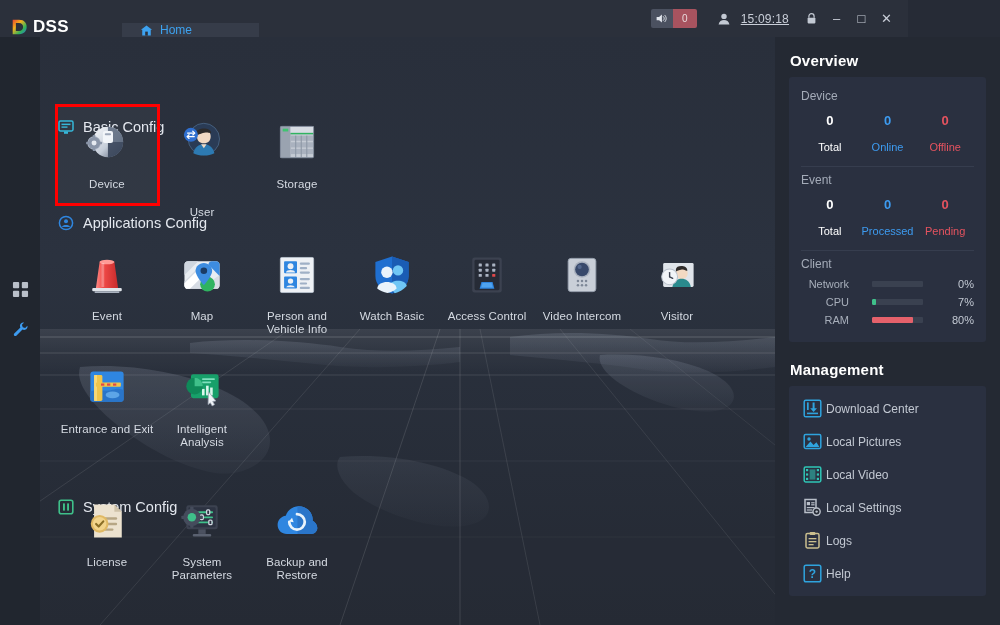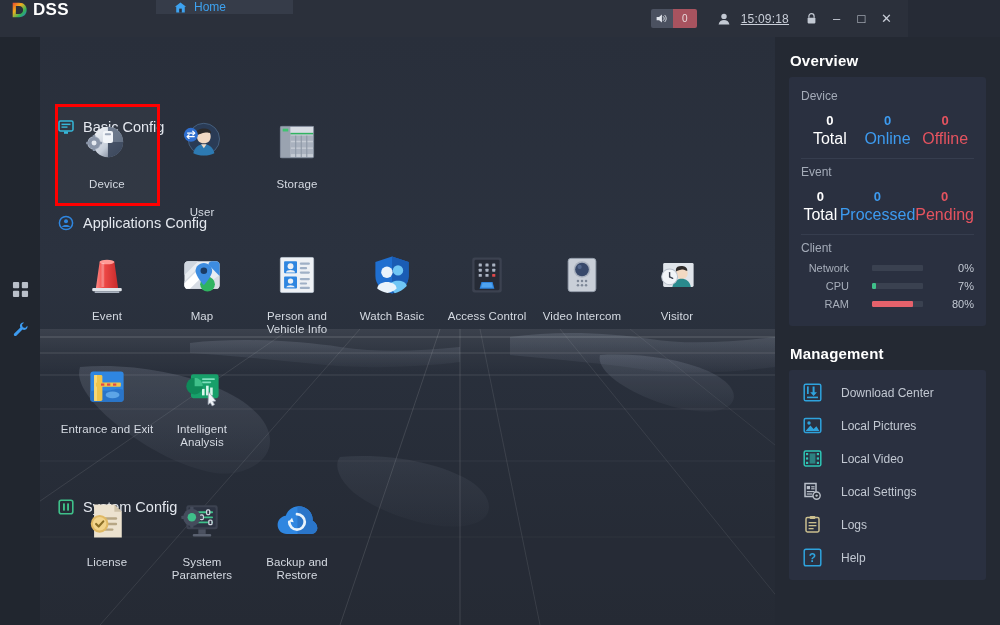--- a/index.html
+++ b/index.html
@@ -9,23 +9,22 @@
     background:#262b36;
     color:#c8cdd6;
     font-size:12px;
     -webkit-font-smoothing:antialiased;
   }
 
   
   .titlebar {
     position:absolute; left:0; top:0; width:908px; height:37px;
     background:#2b303b;
-    display:flex; align-items:flex-start;
+    display:flex; align-items:flex-end;
     z-index:40;
-    gap:34px;
   }
   .brand {
     width:90px; display:flex; align-items:center; gap:5px;
     padding-left:10px;
   }
   .brand-mark { width:18px; height:18px; position:relative; }
   .brand-text {
     font-size:17px; font-weight:bold; color:#ffffff; letter-spacing:.3px;
   }
   .tabstrip { display:flex; align-items:stretch;margin-left:32px; }
@@ -121,42 +120,42 @@
     font-size:15px; color:#ffffff; font-weight:bold;
     padding:15px 0 8px 1px; letter-spacing:.2px;
   }
   .rp-card {
     background:#2a3040; border-radius:3px; padding:10px 12px 13px;
   }
   .rp-sub { font-size:12px; color:#a4abb8; padding:2px 0 4px; }
   .stat-row { display:flex; padding:6px 0 2px; }
   .stat { flex:1; text-align:center; }
   .stat-num { font-size:13px; font-weight:bold; line-height:16px; }
-  .stat-lbl { font-size:16px; line-height:14px; margin-top:3px; }
+  .stat-lbl { font-size:11px; line-height:14px; margin-top:11px; }
   .divider { height:1px; background:#363d4e; margin:10px 0 4px; }
 
   .meter-row {
     display:flex; align-items:center; gap:23px; padding:3px 0;
   }
   .meter-name {
     width:48px; text-align:right; font-size:11px; color:#a7aeba;
   }
   .meter-track {
     flex:1; height:6px; background:#3a4150; border-radius:1px; overflow:hidden;
   }
   .meter-fill { height:6px; border-radius:1px; }
   .meter-val { width:28px; text-align:right; font-size:11px; color:#c3c9d3; }
 
   .mg-title {
     font-size:15px; color:#ffffff; font-weight:bold;
     padding:19px 0 8px 1px; letter-spacing:.2px;
   }
   .mg-card { background:#2a3040; border-radius:3px; padding:6px 0; }
   .mg-item {
-    display:flex; align-items:center; gap:19px;
+    display:flex; align-items:center; gap:4px;
     height:33px; padding-left:14px;
   }
   .mg-icon { width:19px; height:19px; display:block; flex:0 0 19px; }
   .mg-label { font-size:12px; color:#c2c8d2; }
 </style>
 </head>
 <body>
 
 <div class="titlebar">
 

